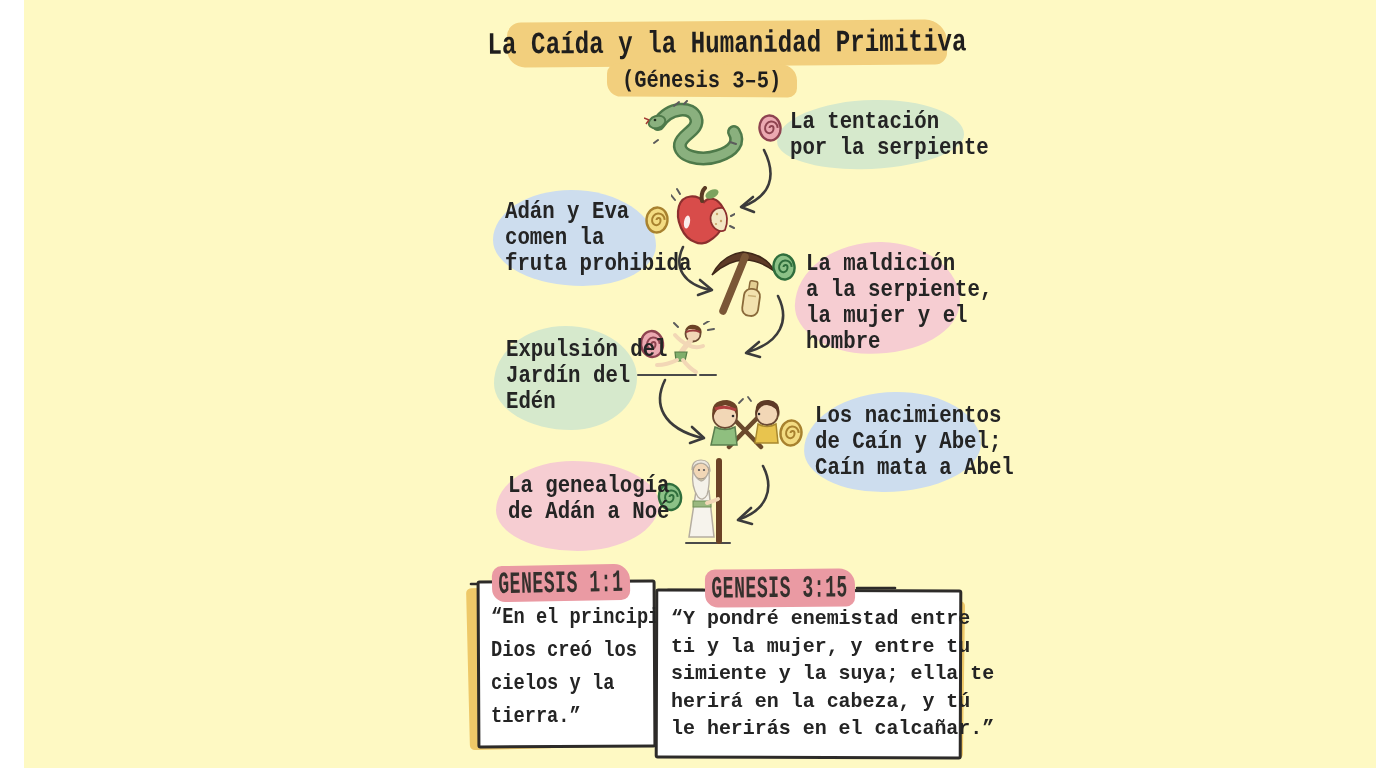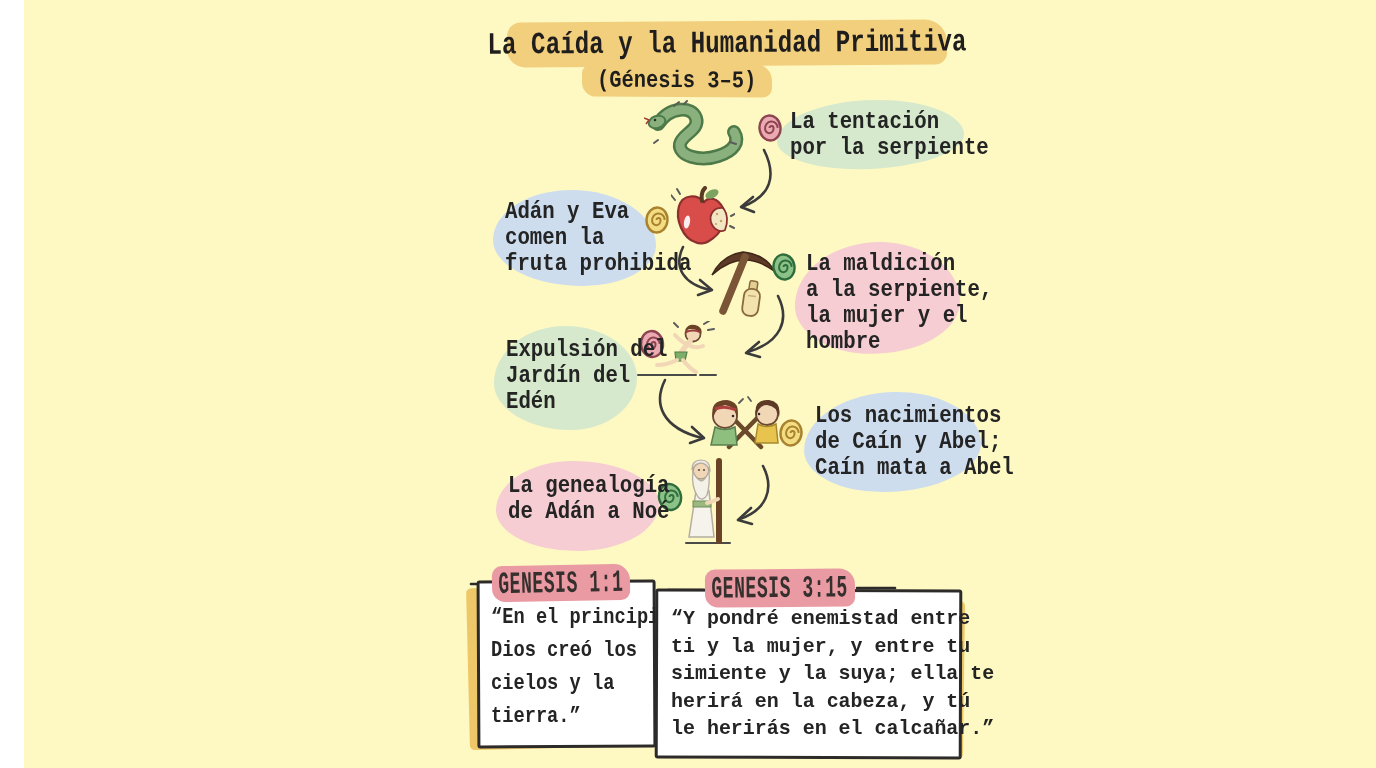--- a/index.html
+++ b/index.html
@@ -2,21 +2,21 @@
 <html><head>
 <meta charset="utf-8">
 <style>
   html,body{margin:0;padding:0;background:#fff;}
   #canvas{position:relative;width:1376px;height:768px;background:#fef9c3;overflow:hidden;
           font-family:Liberation Mono, monospace;color:#242424;margin-left:24px;}
 
   
   .hl{position:absolute;display:flex;align-items:center;justify-content:center;}
   .hl-main{left:483px;top:21px;width:440px;height:45px;border-radius:14px 22px 12px 18px;transform:rotate(-.4deg);}
-  .hl-sub{left:558px;top:64px;width:190px;height:33px;border-radius:10px 16px 9px 14px;transform:rotate(.3deg);}
+  .hl-sub{left:583px;top:64px;width:190px;height:33px;border-radius:10px 16px 9px 14px;transform:rotate(.3deg);}
   .title-text{font-weight:700;font-size:31px;letter-spacing:0;transform:scaleX(.78);white-space:nowrap;color:#1f1e1d;}
   .subtitle-text{font-weight:700;font-size:24px;transform:scaleX(.85);white-space:nowrap;color:#1f1e1d;}
 
   
   .bubble{position:absolute;border-radius:52% 48% 55% 45% / 58% 52% 48% 42%;}
   .e1{left:753px;top:100px;width:187px;height:69px;transform:rotate(-1deg);}
   .e2{left:469px;top:190px;width:163px;height:96px;border-radius:48% 52% 45% 55% / 52% 58% 42% 48%;}
   .e3{left:771px;top:242px;width:165px;height:112px;transform:rotate(1deg);}
   .e4{left:470px;top:326px;width:143px;height:104px;border-radius:50% 50% 46% 54% / 55% 50% 50% 45%;}
   .e5{left:780px;top:392px;width:177px;height:100px;transform:rotate(-.6deg);}

